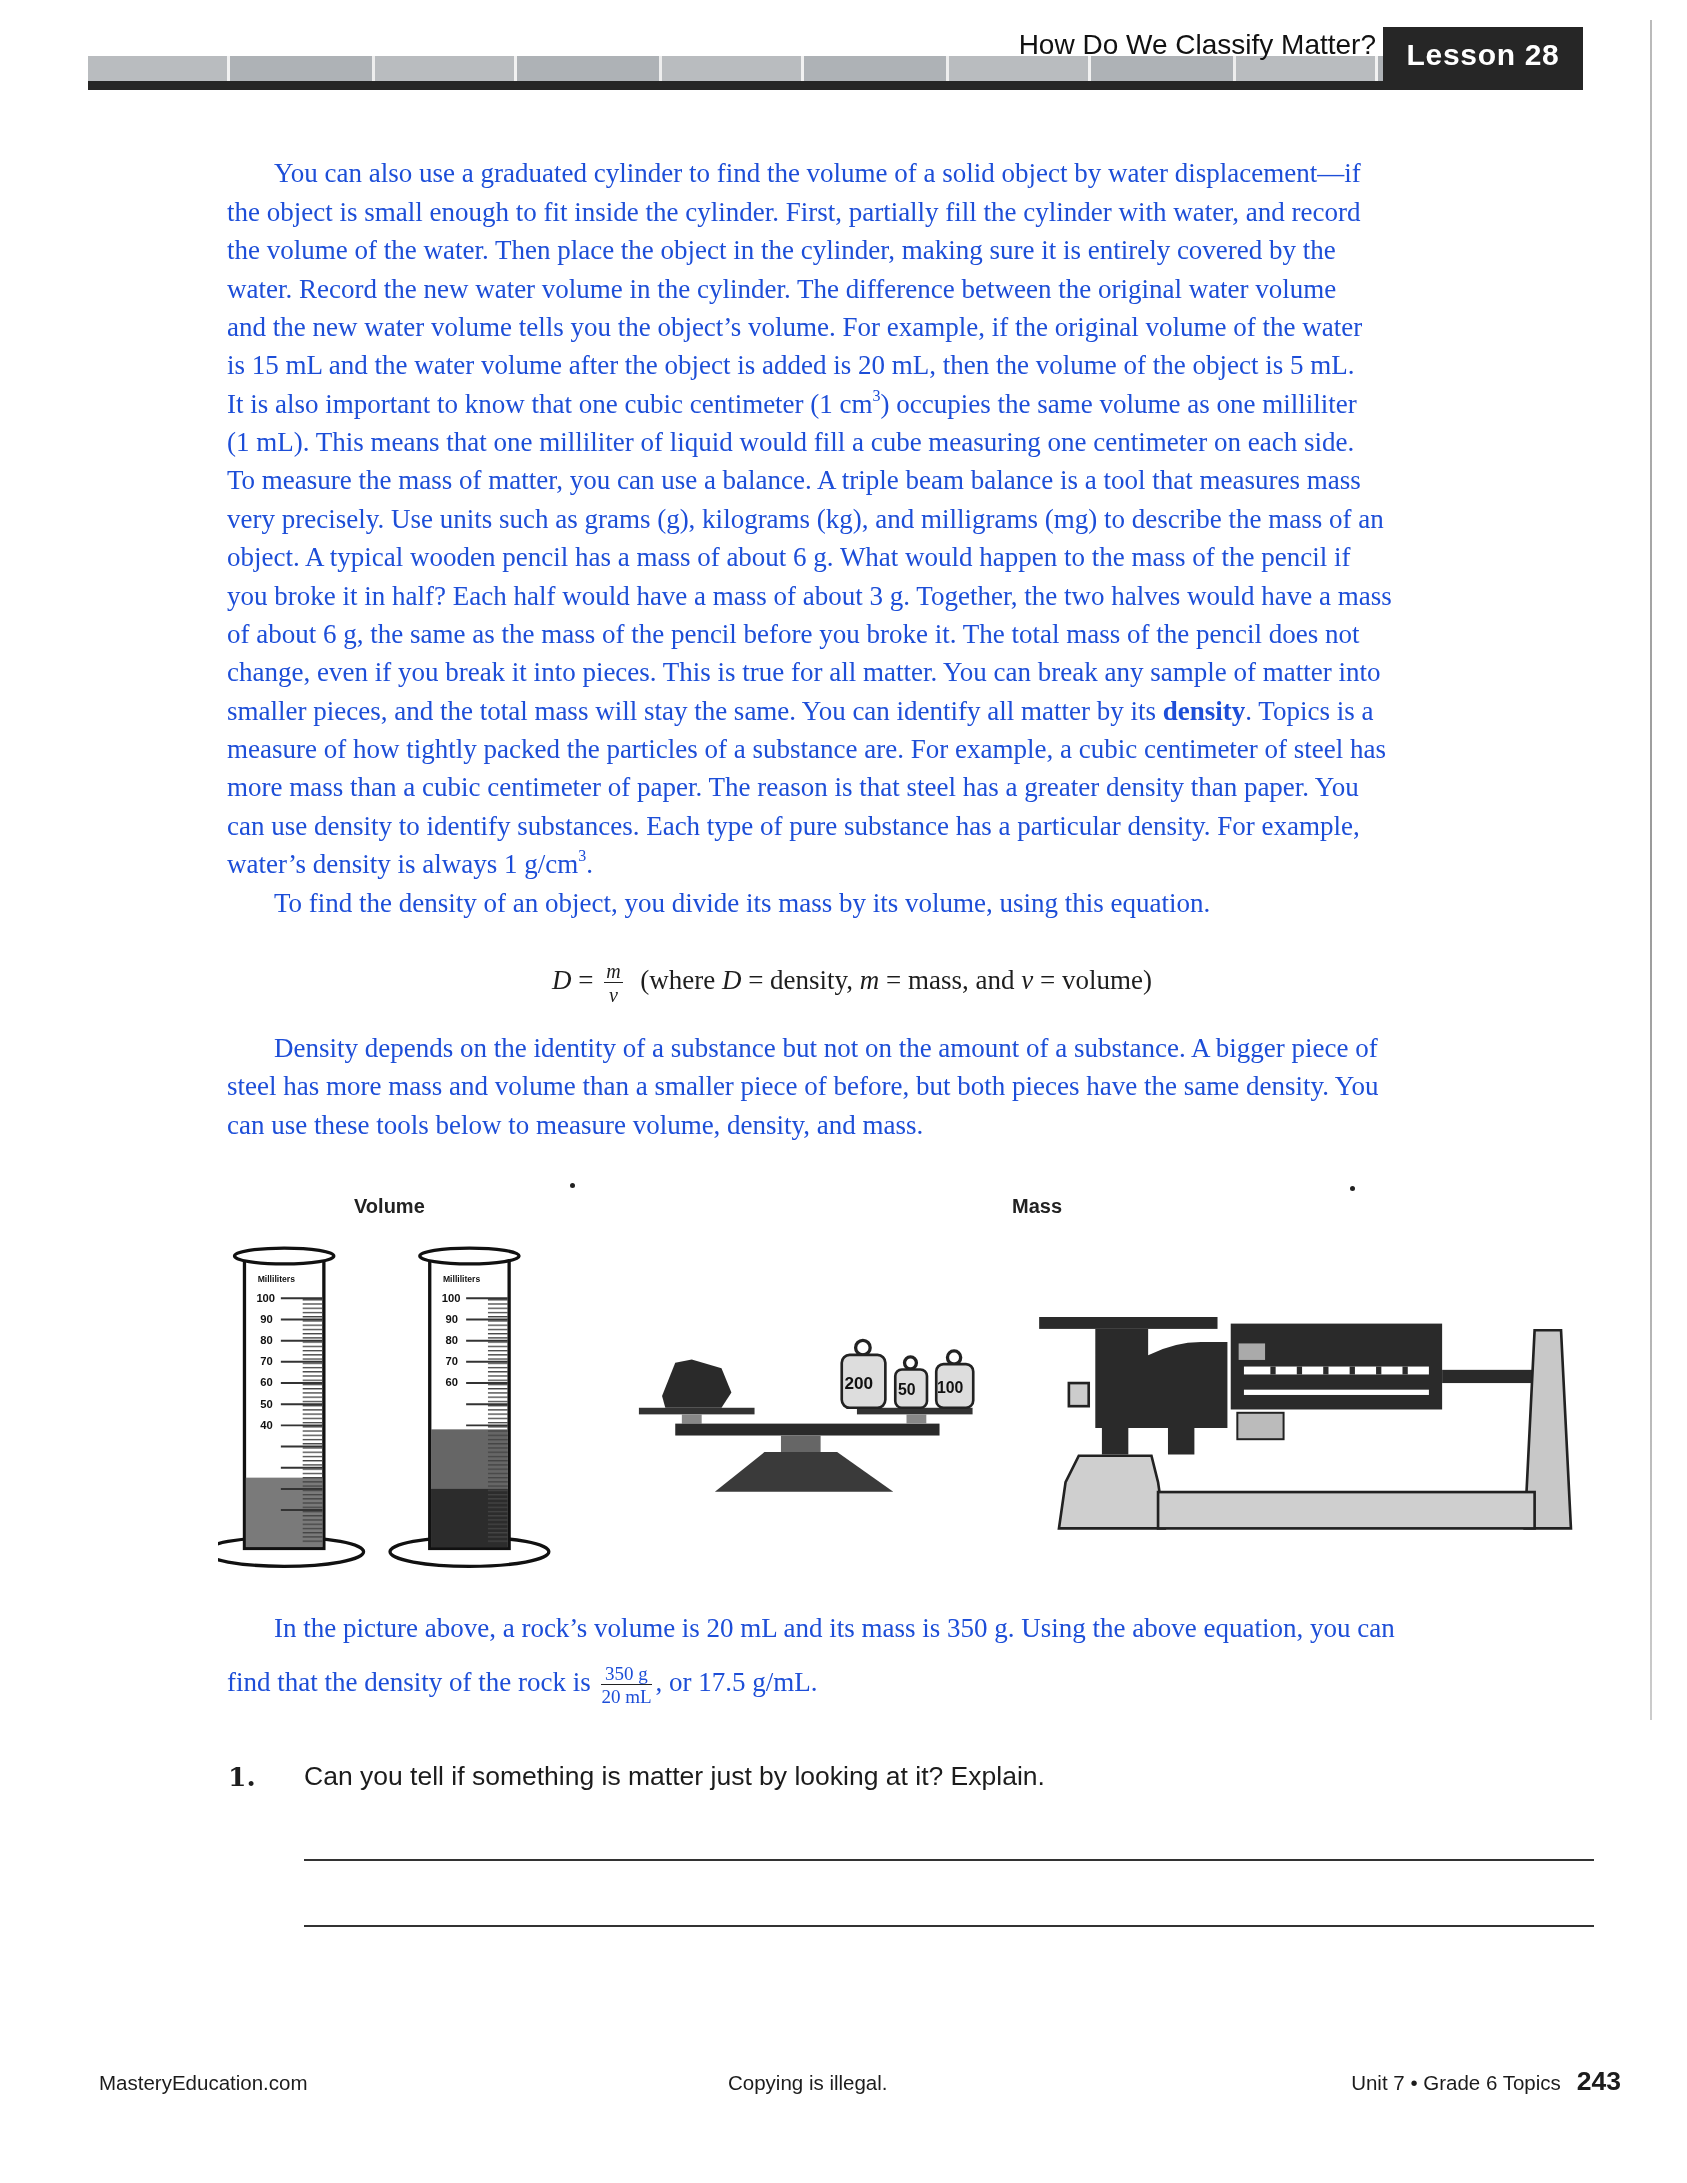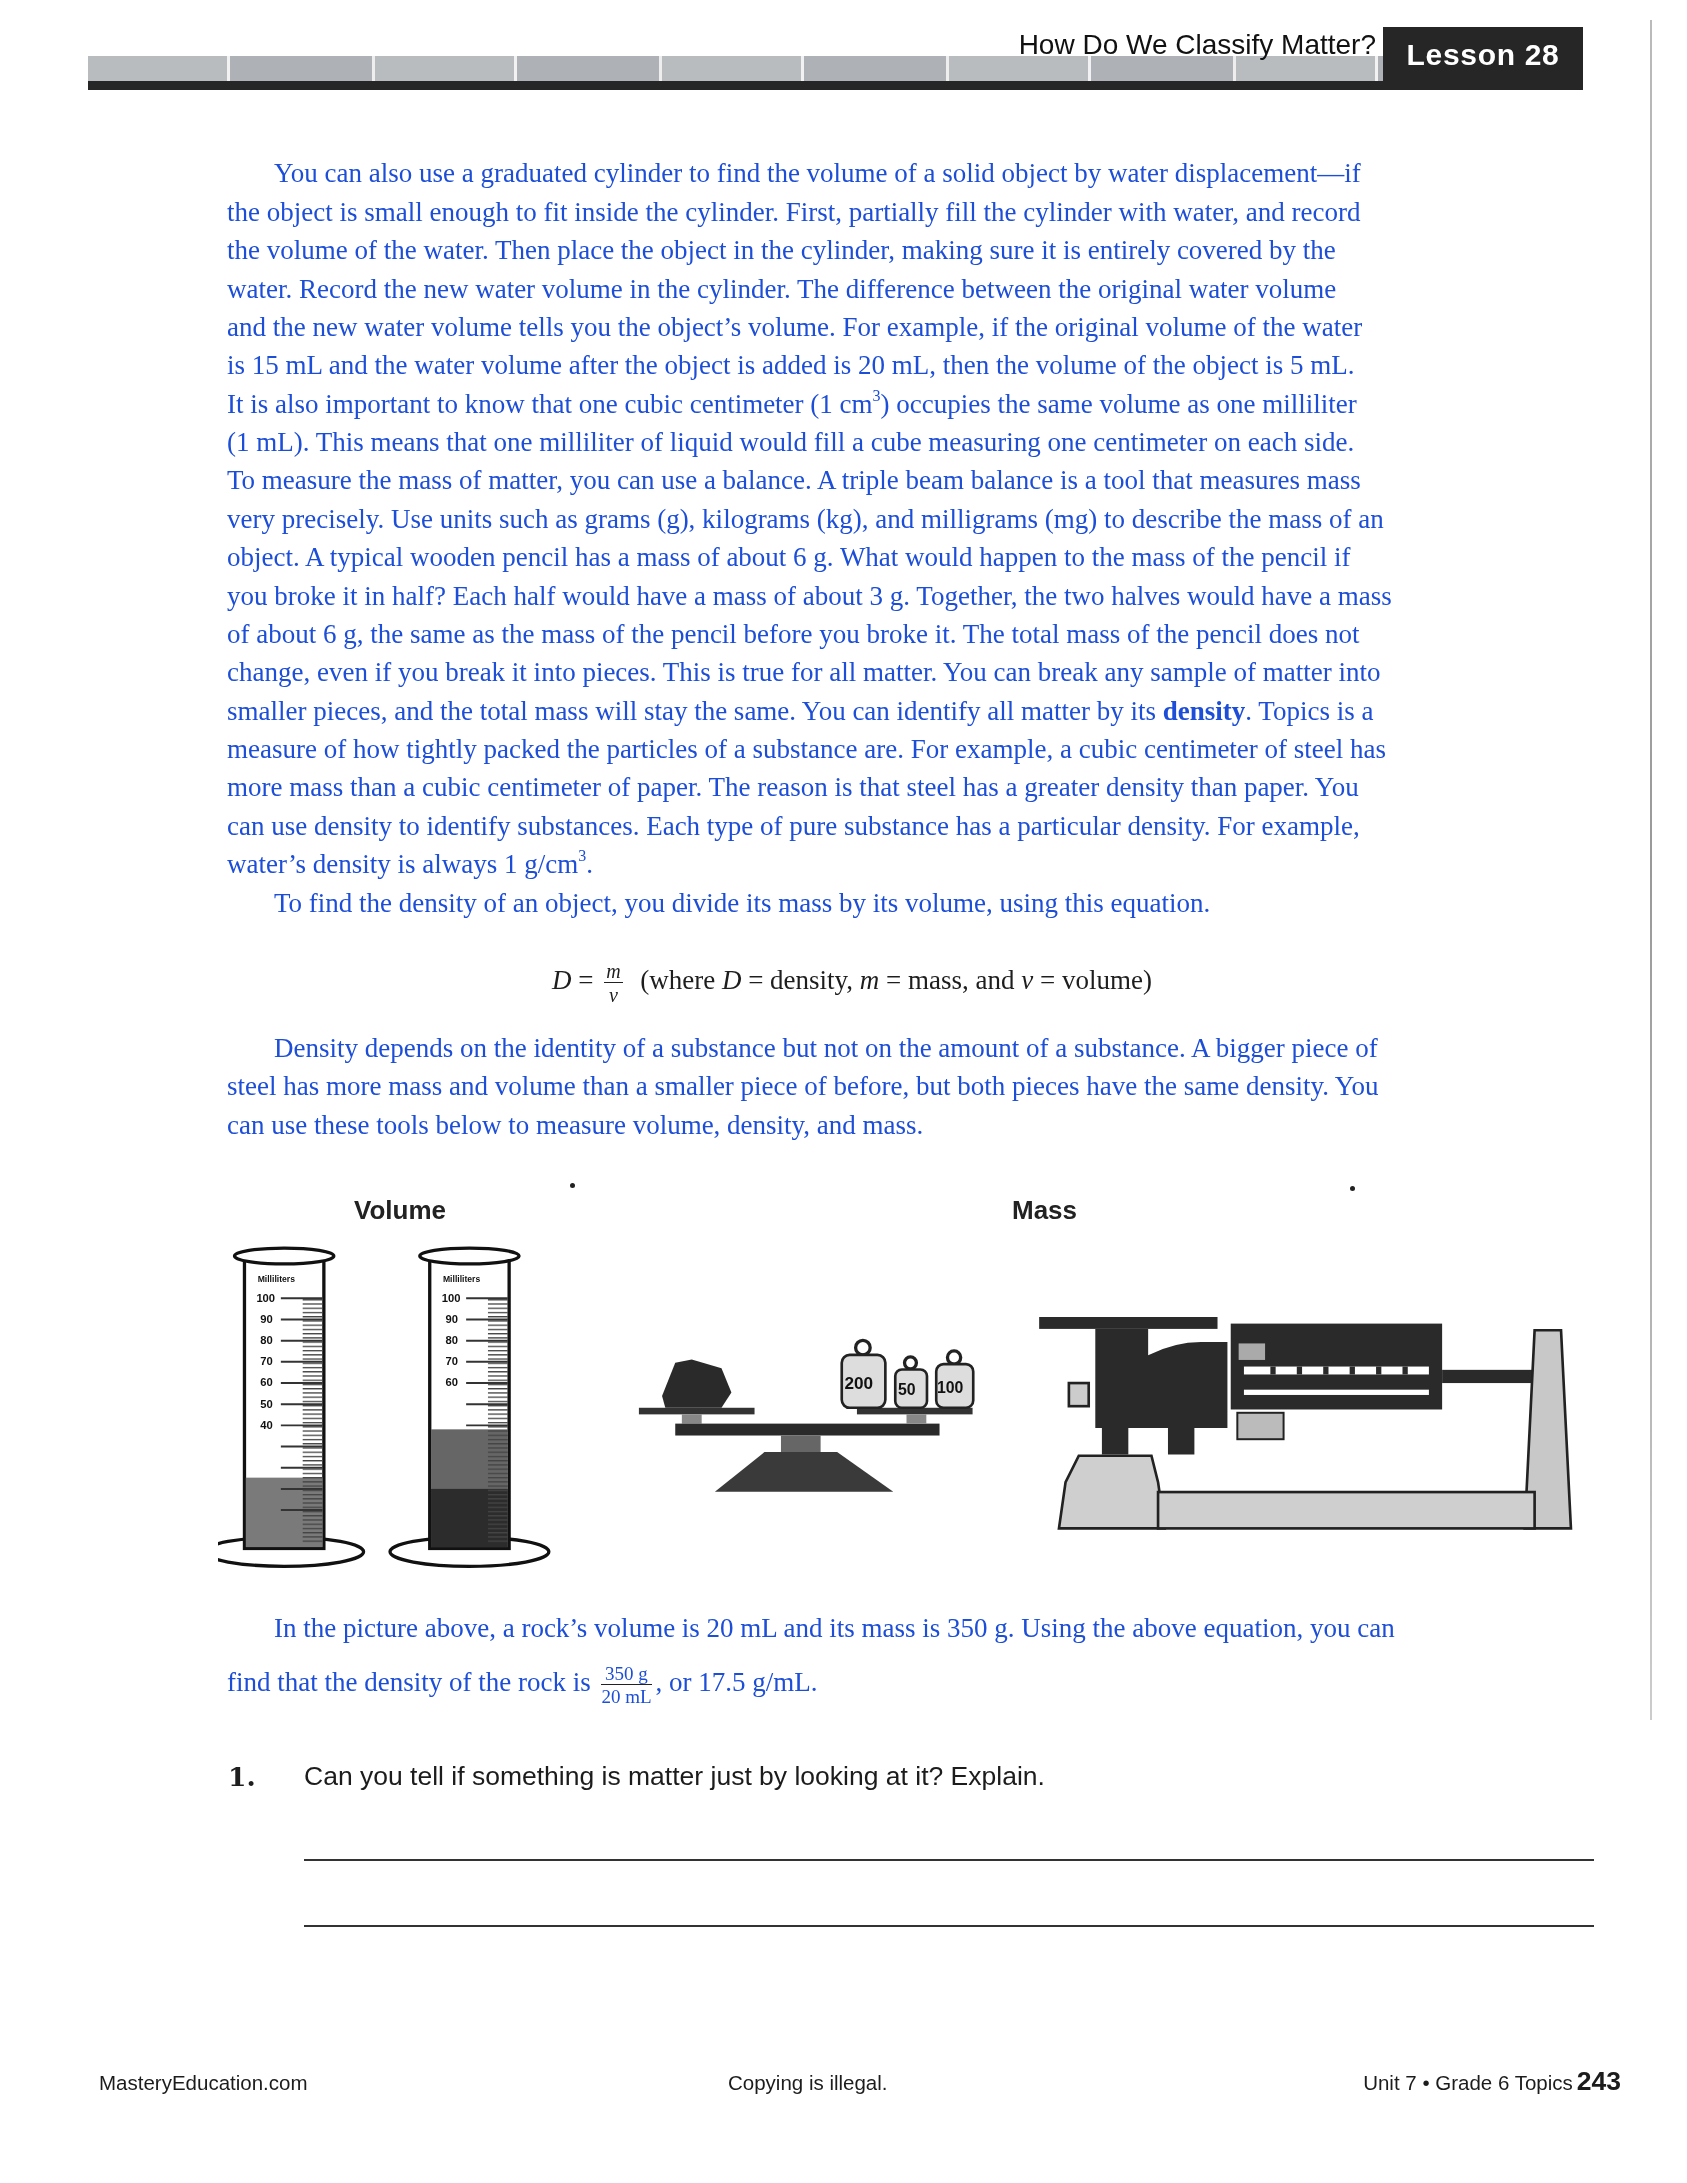--- a/index.html
+++ b/index.html
@@ -16,29 +16,29 @@
   .line.ind{left:274px;}
   .line b{font-weight:bold;}
   sup{font-size:16px;vertical-align:12px;line-height:0;}
   .eq{position:absolute;left:552px;top:961px;font-size:27px;line-height:33px;white-space:nowrap;font-family:"Liberation Serif",serif;}
   .eq i{font-style:italic;}
   .frac{display:inline-block;vertical-align:middle;text-align:center;line-height:1;margin:0 4px;}
   .frac .n{display:block;border-bottom:1.3px solid #222;padding:0 2px 1.3px;}
   .frac .d{display:block;padding-top:1.3px;}
   .frac.small{font-size:20px;font-style:italic;}
   
-  .fig-label{position:absolute;font-family:"Liberation Sans",sans-serif;font-weight:bold;font-size:26px;color:#222;}
+  .fig-label{position:absolute;font-family:"Liberation Sans",sans-serif;font-weight:bold;font-size:20px;color:#222;}
   .dot{position:absolute;width:5.3px;height:5.3px;border-radius:50%;background:#222;}
   
   .q-num{left:228px;top:1761px;font-family:"DejaVu Serif",serif;font-weight:bold;font-size:26.5px;}
   .q-text{left:304px;top:1761px;font-family:"Liberation Sans",sans-serif;font-size:26.5px;color:#1c1c1c;white-space:nowrap;}
   .ans-line{left:304px;width:1290px;height:2px;background:#333;}
   
   .foot{top:2071px;font-family:"Liberation Sans",sans-serif;font-size:20.5px;color:#1c1c1c;white-space:nowrap;}
-  .foot-page{font-weight:bold;font-size:26.5px;margin-left:4px;}
+  .foot-page{font-weight:bold;font-size:26.5px;margin-left:16px;}
 </style>
 </head>
 <body>
 
 <div class="abs hdr-band"></div>
 <div class="abs hdr-dark"></div>
 <div class="abs hdr-title">How Do We Classify Matter?</div>
 <div class="abs hdr-lesson">Lesson 28</div>
 <div class="abs edge-line"></div>
 

